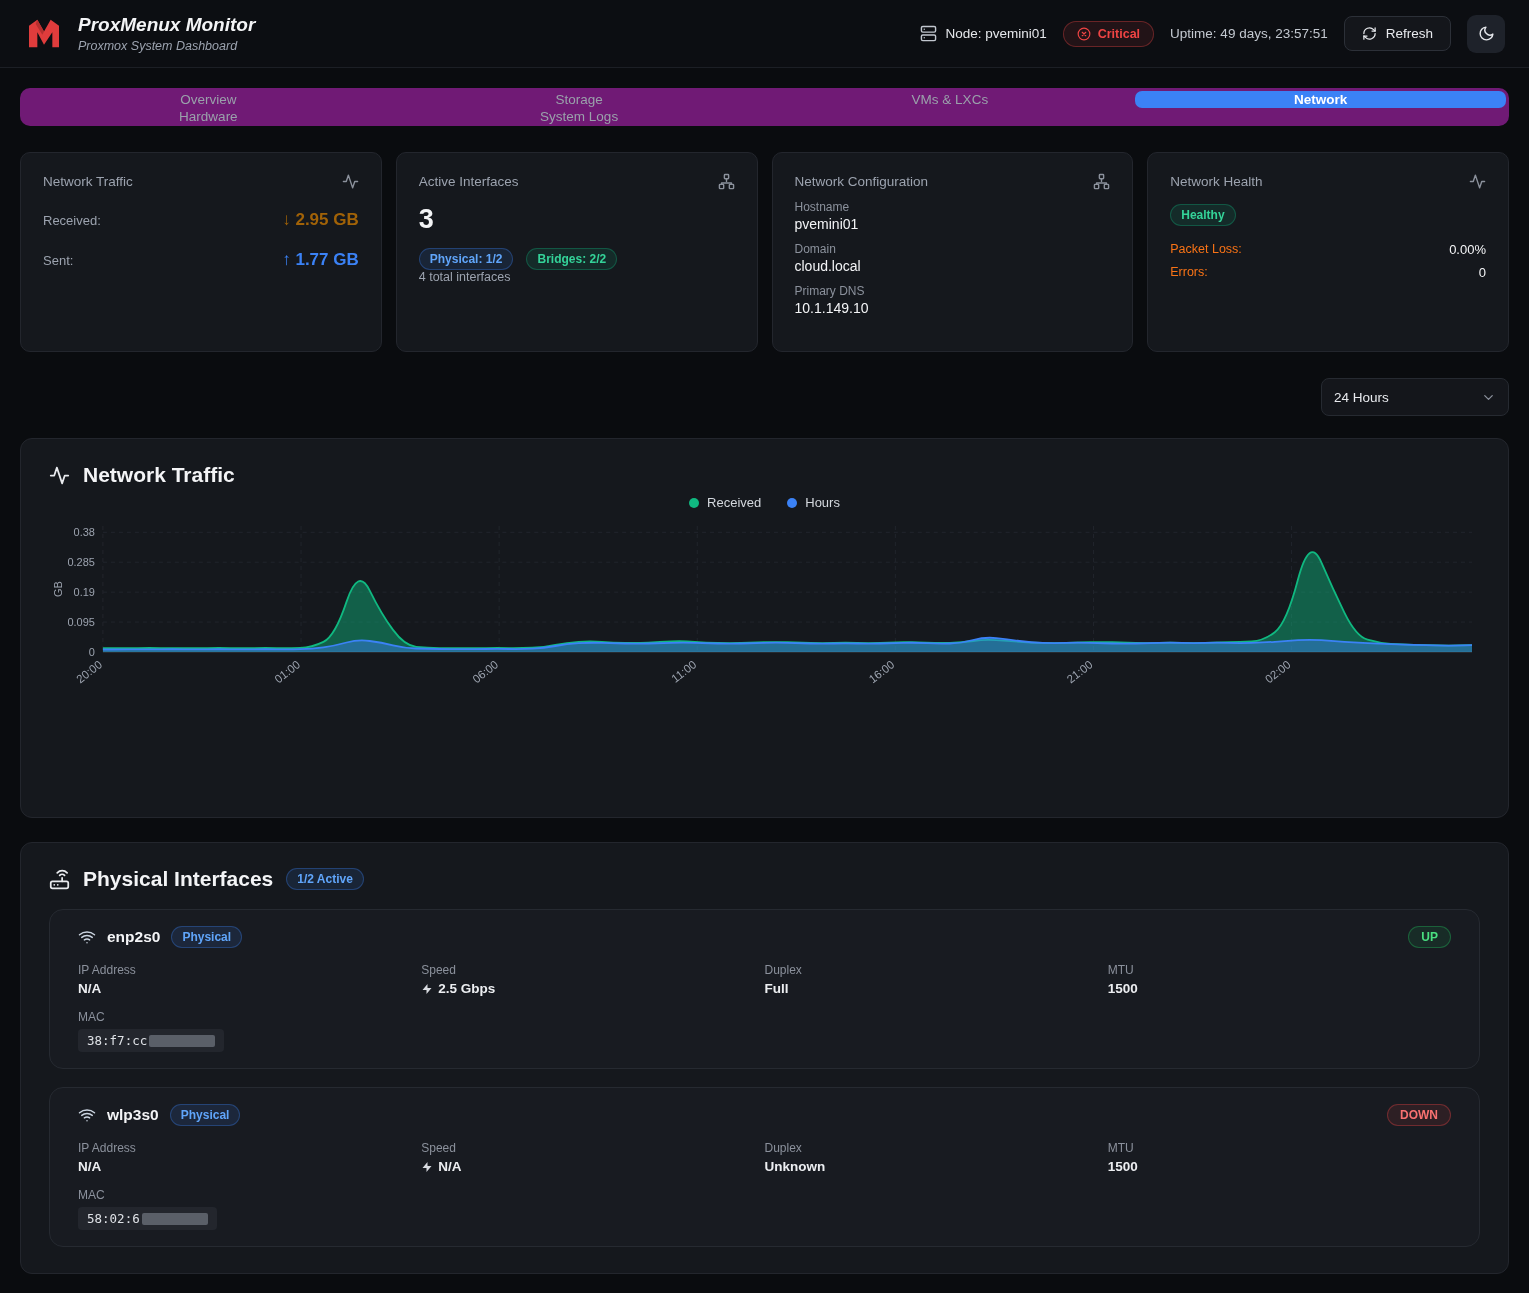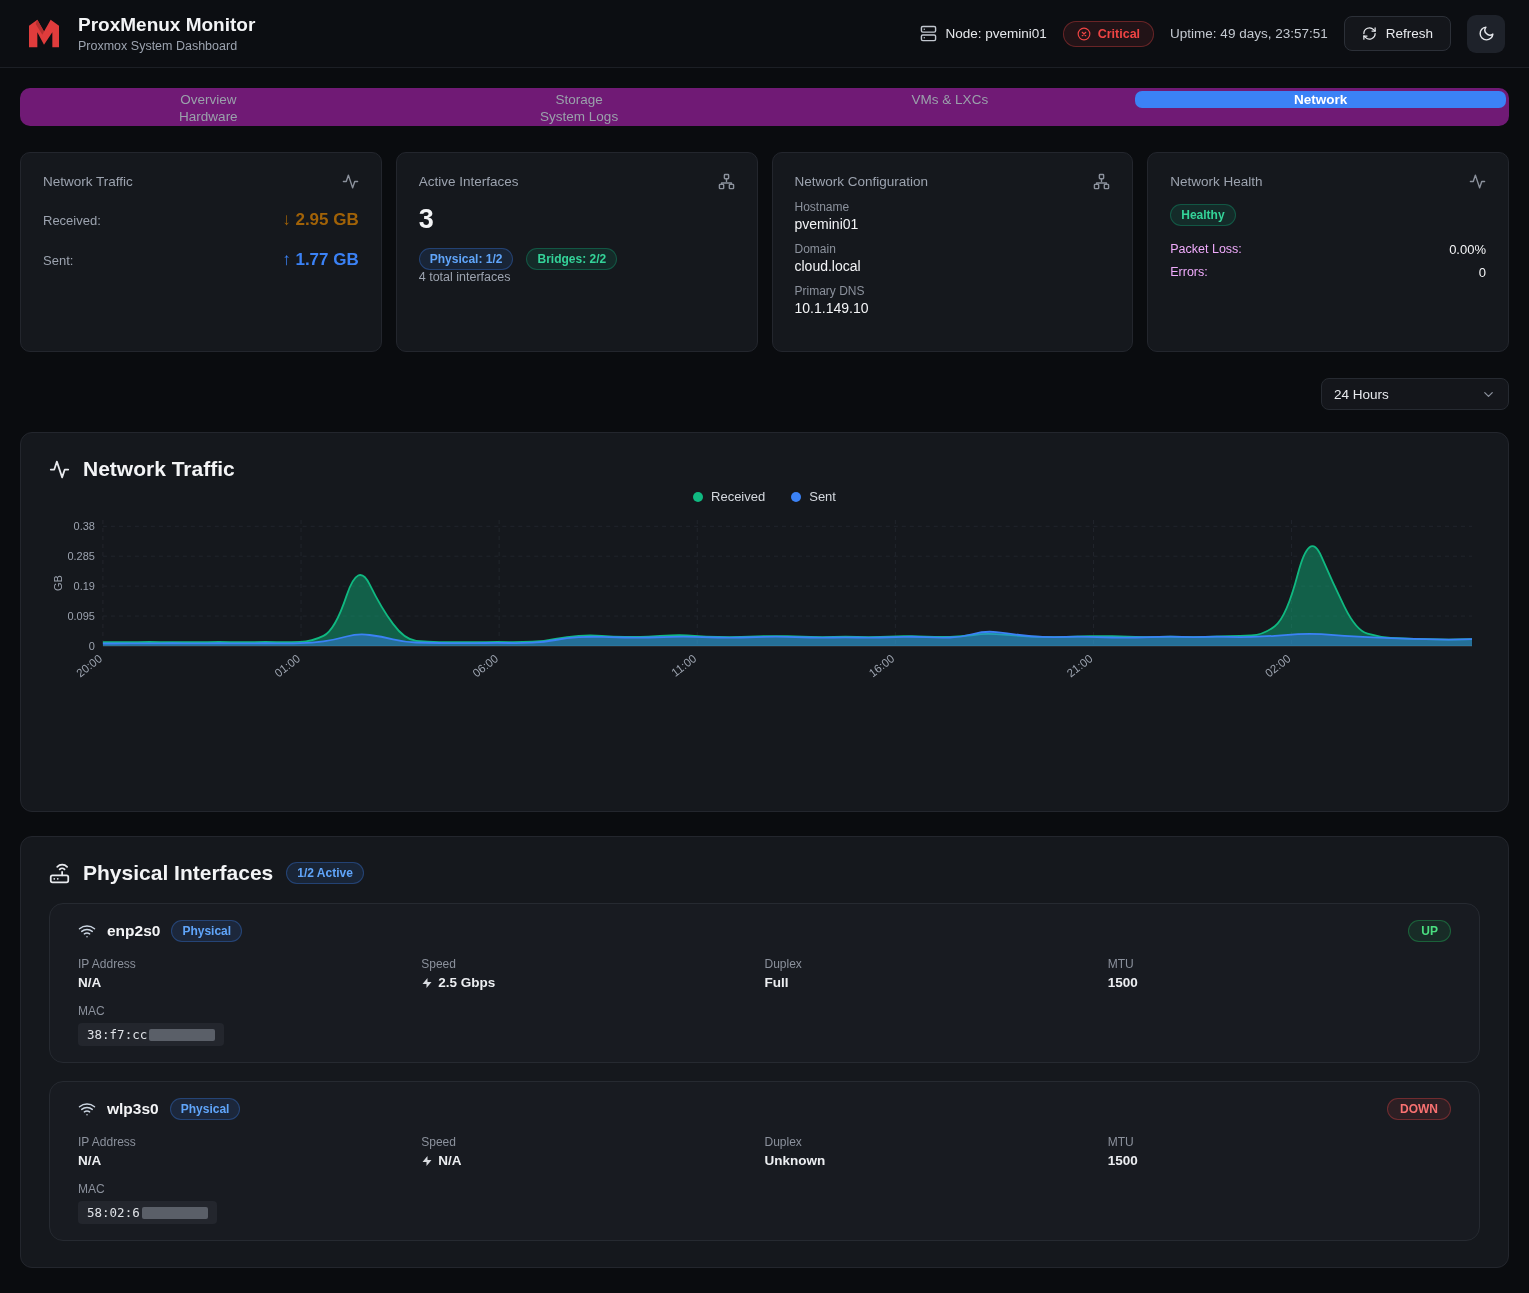--- a/index.html
+++ b/index.html
@@ -11,21 +11,21 @@
   }
   svg { display:block; }
   .icon { display:inline-flex; align-items:center; justify-content:center; }
   .icon svg { stroke:currentColor; fill:none; stroke-width:2; stroke-linecap:round; stroke-linejoin:round; }
 
   
   header {
     height:68px; display:flex; align-items:center; justify-content:space-between;
     padding:0 24px; background:#0c0e12; border-bottom:1px solid #1c1f25;
   }
-  .h-left { display:flex; align-items:center; gap:14px; }
+  .h-left { display:flex; align-items:center; gap:14px;font-style:italic; }
   .logo { width:40px; height:40px; }
   .app-title { font-size:19px; font-weight:700; line-height:1.2; }
   .app-sub { font-size:12.5px; color:#9ca3af; margin-top:2px; }
   .h-right { display:flex; align-items:center; gap:16px; }
   .node-chip { display:flex; align-items:center; gap:8px; font-size:13.5px; color:#e5e7eb; }
   .node-chip .icon { color:#c2c7cf; }
   .crit-badge {
     display:flex; align-items:center; gap:7px; color:#ef4444; font-size:12.5px; font-weight:600;
     background:rgba(239,68,68,.10); border:1px solid rgba(239,68,68,.35);
     padding:5px 13px; border-radius:999px;
@@ -75,27 +75,27 @@
   }
   .pill-blue  { color:#60a5fa; background:rgba(59,130,246,.12); border:1px solid rgba(59,130,246,.32); }
   .pill-green { color:#34d399; background:rgba(16,185,129,.12); border:1px solid rgba(16,185,129,.32); }
   .badge-row { display:flex; gap:13px; margin-top:13px; }
   .muted-note { font-size:12.5px; color:#9ca3af; }
   .kv { margin-top:10px; }
   .kv .k { font-size:12px; color:#8b919c; }
   .kv .v { font-size:14px; color:#f3f4f6; margin-top:2px; }
   .health-rows { margin-top:16px; }
   .health-row { display:flex; justify-content:space-between; margin-top:8px; }
-  .health-row .hl { font-size:12.5px; color:#f0abfc; }
+  .health-row .hl { font-size:12.5px; color:#f97316; }
   .health-row .hv { font-size:13px; color:#f3f4f6; }
 
   
   .range-row { margin-top:26px; display:flex; justify-content:flex-end; }
   .range-select {
-    width:188px; height:32px; background:#14161b; border:1px solid #262a31; border-radius:8px;
+    width:188px; height:38px; background:#14161b; border:1px solid #262a31; border-radius:8px;
     display:flex; align-items:center; justify-content:space-between; padding:0 12px;
     font-size:13.5px; color:#e8eaee; cursor:pointer;
   }
   .range-select .icon { color:#8b919c; }
 
   
   .chart-card {
     margin-top:22px; background:#15181d; border:1px solid #23262d; border-radius:12px;
     padding:24px 28px; height:380px;
   }
@@ -322,21 +322,21 @@
       </span>
       <span class="section-title">Network Traffic</span>
     </div>
     <div class="legend">
       <span class="legend-item">
         <span class="legend-dot" style="background: rgb(16, 185, 129);"></span>
         <span>Received</span>
       </span>
       <span class="legend-item">
         <span class="legend-dot" style="background: rgb(59, 130, 246);"></span>
-        <span>Sent</span>
+        <span>Hours</span>
       </span>
     </div>
     <svg id="traffic-svg" viewBox="0 0 1433 212" preserveAspectRatio="none">
         <text x="46" y="140" text-anchor="end" fill="#9ca3af" font-size="11">0</text>
         <line x1="54" y1="106.075" x2="1425" y2="106.075" stroke="#21252c" stroke-dasharray="4 4"></line>
         <text x="46" y="110.075" text-anchor="end" fill="#9ca3af" font-size="11">0.095</text>
         <line x1="54" y1="76.15" x2="1425" y2="76.15" stroke="#21252c" stroke-dasharray="4 4"></line>
         <text x="46" y="80.15" text-anchor="end" fill="#9ca3af" font-size="11">0.19</text>
         <line x1="54" y1="46.22500000000001" x2="1425" y2="46.22500000000001" stroke="#21252c" stroke-dasharray="4 4"></line>
         <text x="46" y="50.22500000000001" text-anchor="end" fill="#9ca3af" font-size="11">0.285</text>

